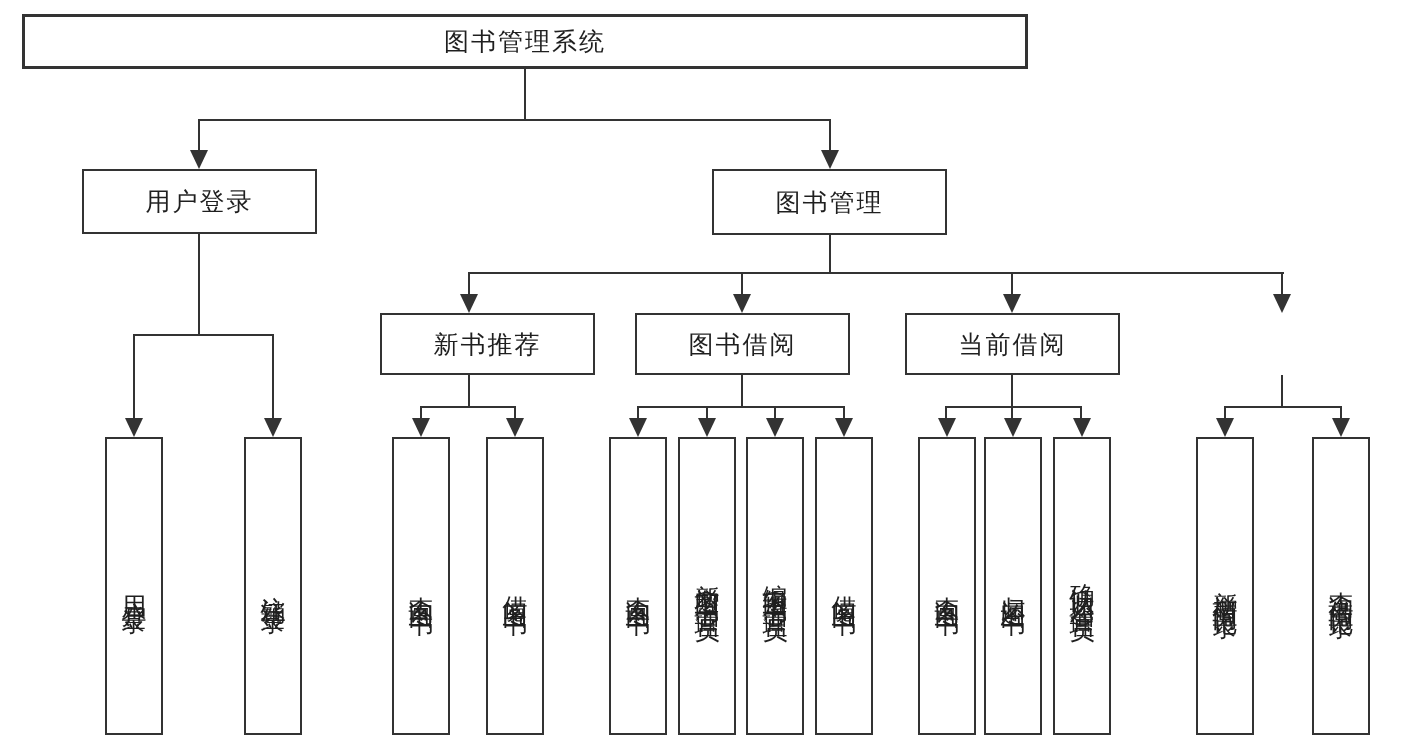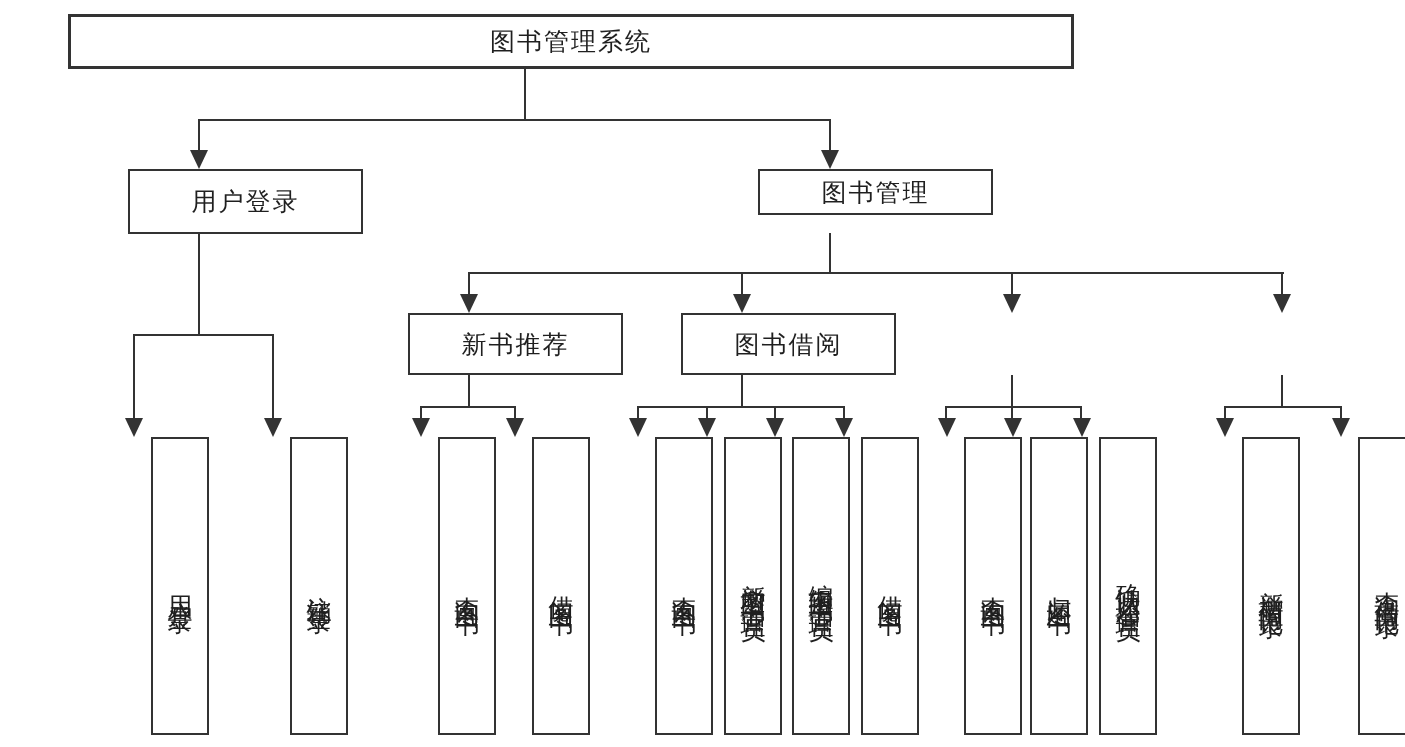--- a/index.html
+++ b/index.html
@@ -36,21 +36,20 @@
     border-top: 19px solid var(--line);
   }
   .box {
     position: absolute;
     box-sizing: border-box;
     border: 2px solid var(--line);
     background: #ffffff;
     display: flex;
     align-items: center;
     justify-content: center;
-    margin-left: 46px;
   }
   .box .lbl {
     font-size: 25px;
     color: var(--text);
     letter-spacing: 2px;
     white-space: nowrap;
   }
   .root-box { border-width: 3px; }
   .tall .lbl {
     writing-mode: vertical-rl;
@@ -133,30 +132,33 @@
   <div class="arrow" style="left:1216px;top:418px;"></div>
   <div class="arrow" style="left:1332px;top:418px;"></div>
 
   <div class="box root-box" style="left:22px;top:14px;width:1006px;height:55px;">
     <span class="lbl">图书管理系统</span>
   </div>
 
   <div class="box" style="left:82px;top:169px;width:235px;height:65px;">
     <span class="lbl">用户登录</span>
   </div>
-  <div class="box" style="left:712px;top:169px;width:235px;height:46px;">
+  <div class="box" style="left:712px;top:169px;width:235px;height:66px;">
     <span class="lbl">图书管理</span>
   </div>
 
-  <div class="box" style="left:362px;top:313px;width:215px;height:62px;">
+  <div class="box" style="left:380px;top:313px;width:215px;height:62px;">
     <span class="lbl">新书推荐</span>
   </div>
   <div class="box" style="left:635px;top:313px;width:215px;height:62px;">
     <span class="lbl">图书借阅</span>
   </div>
+  <div class="box" style="left:905px;top:313px;width:215px;height:62px;">
+    <span class="lbl">当前借阅</span>
+  </div>
 
   <div class="box tall" style="left:105px;top:437px;width:58px;height:298px;">
     <span class="lbl">用户登录</span>
   </div>
   <div class="box tall" style="left:244px;top:437px;width:58px;height:298px;">
     <span class="lbl">注销登录</span>
   </div>
 
   <div class="box tall" style="left:392px;top:437px;width:58px;height:298px;">
     <span class="lbl">查询图书</span>

